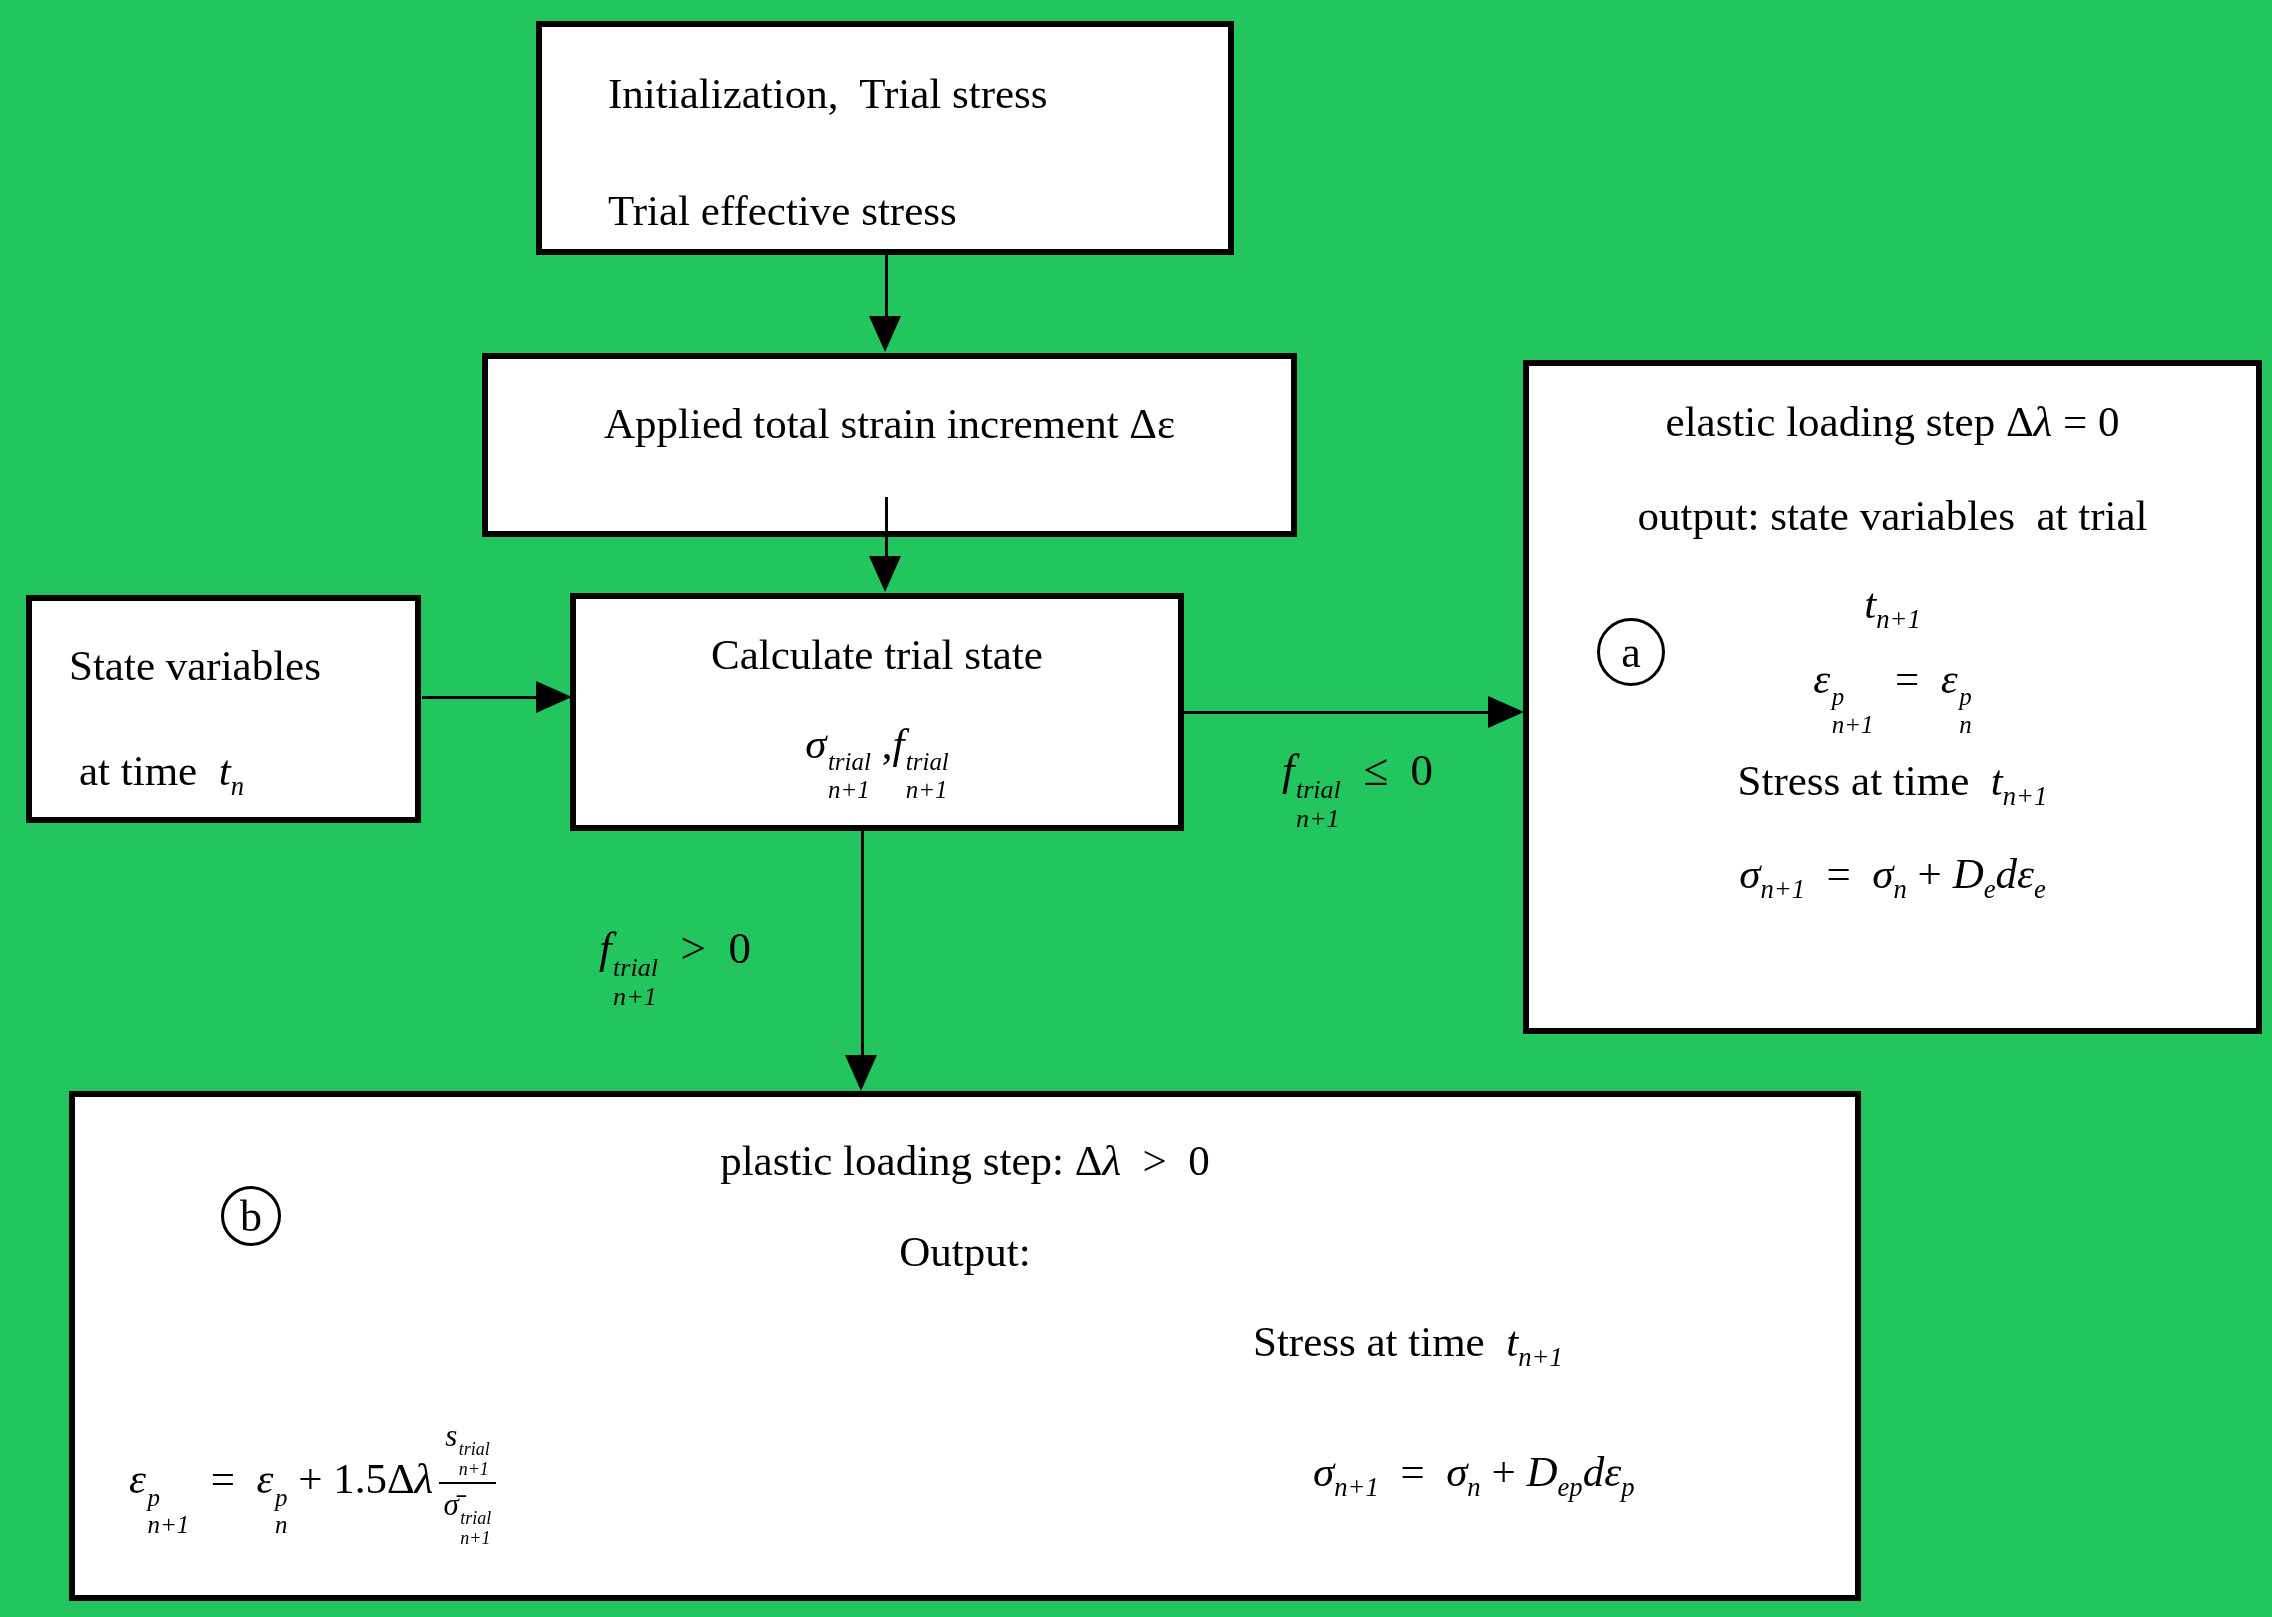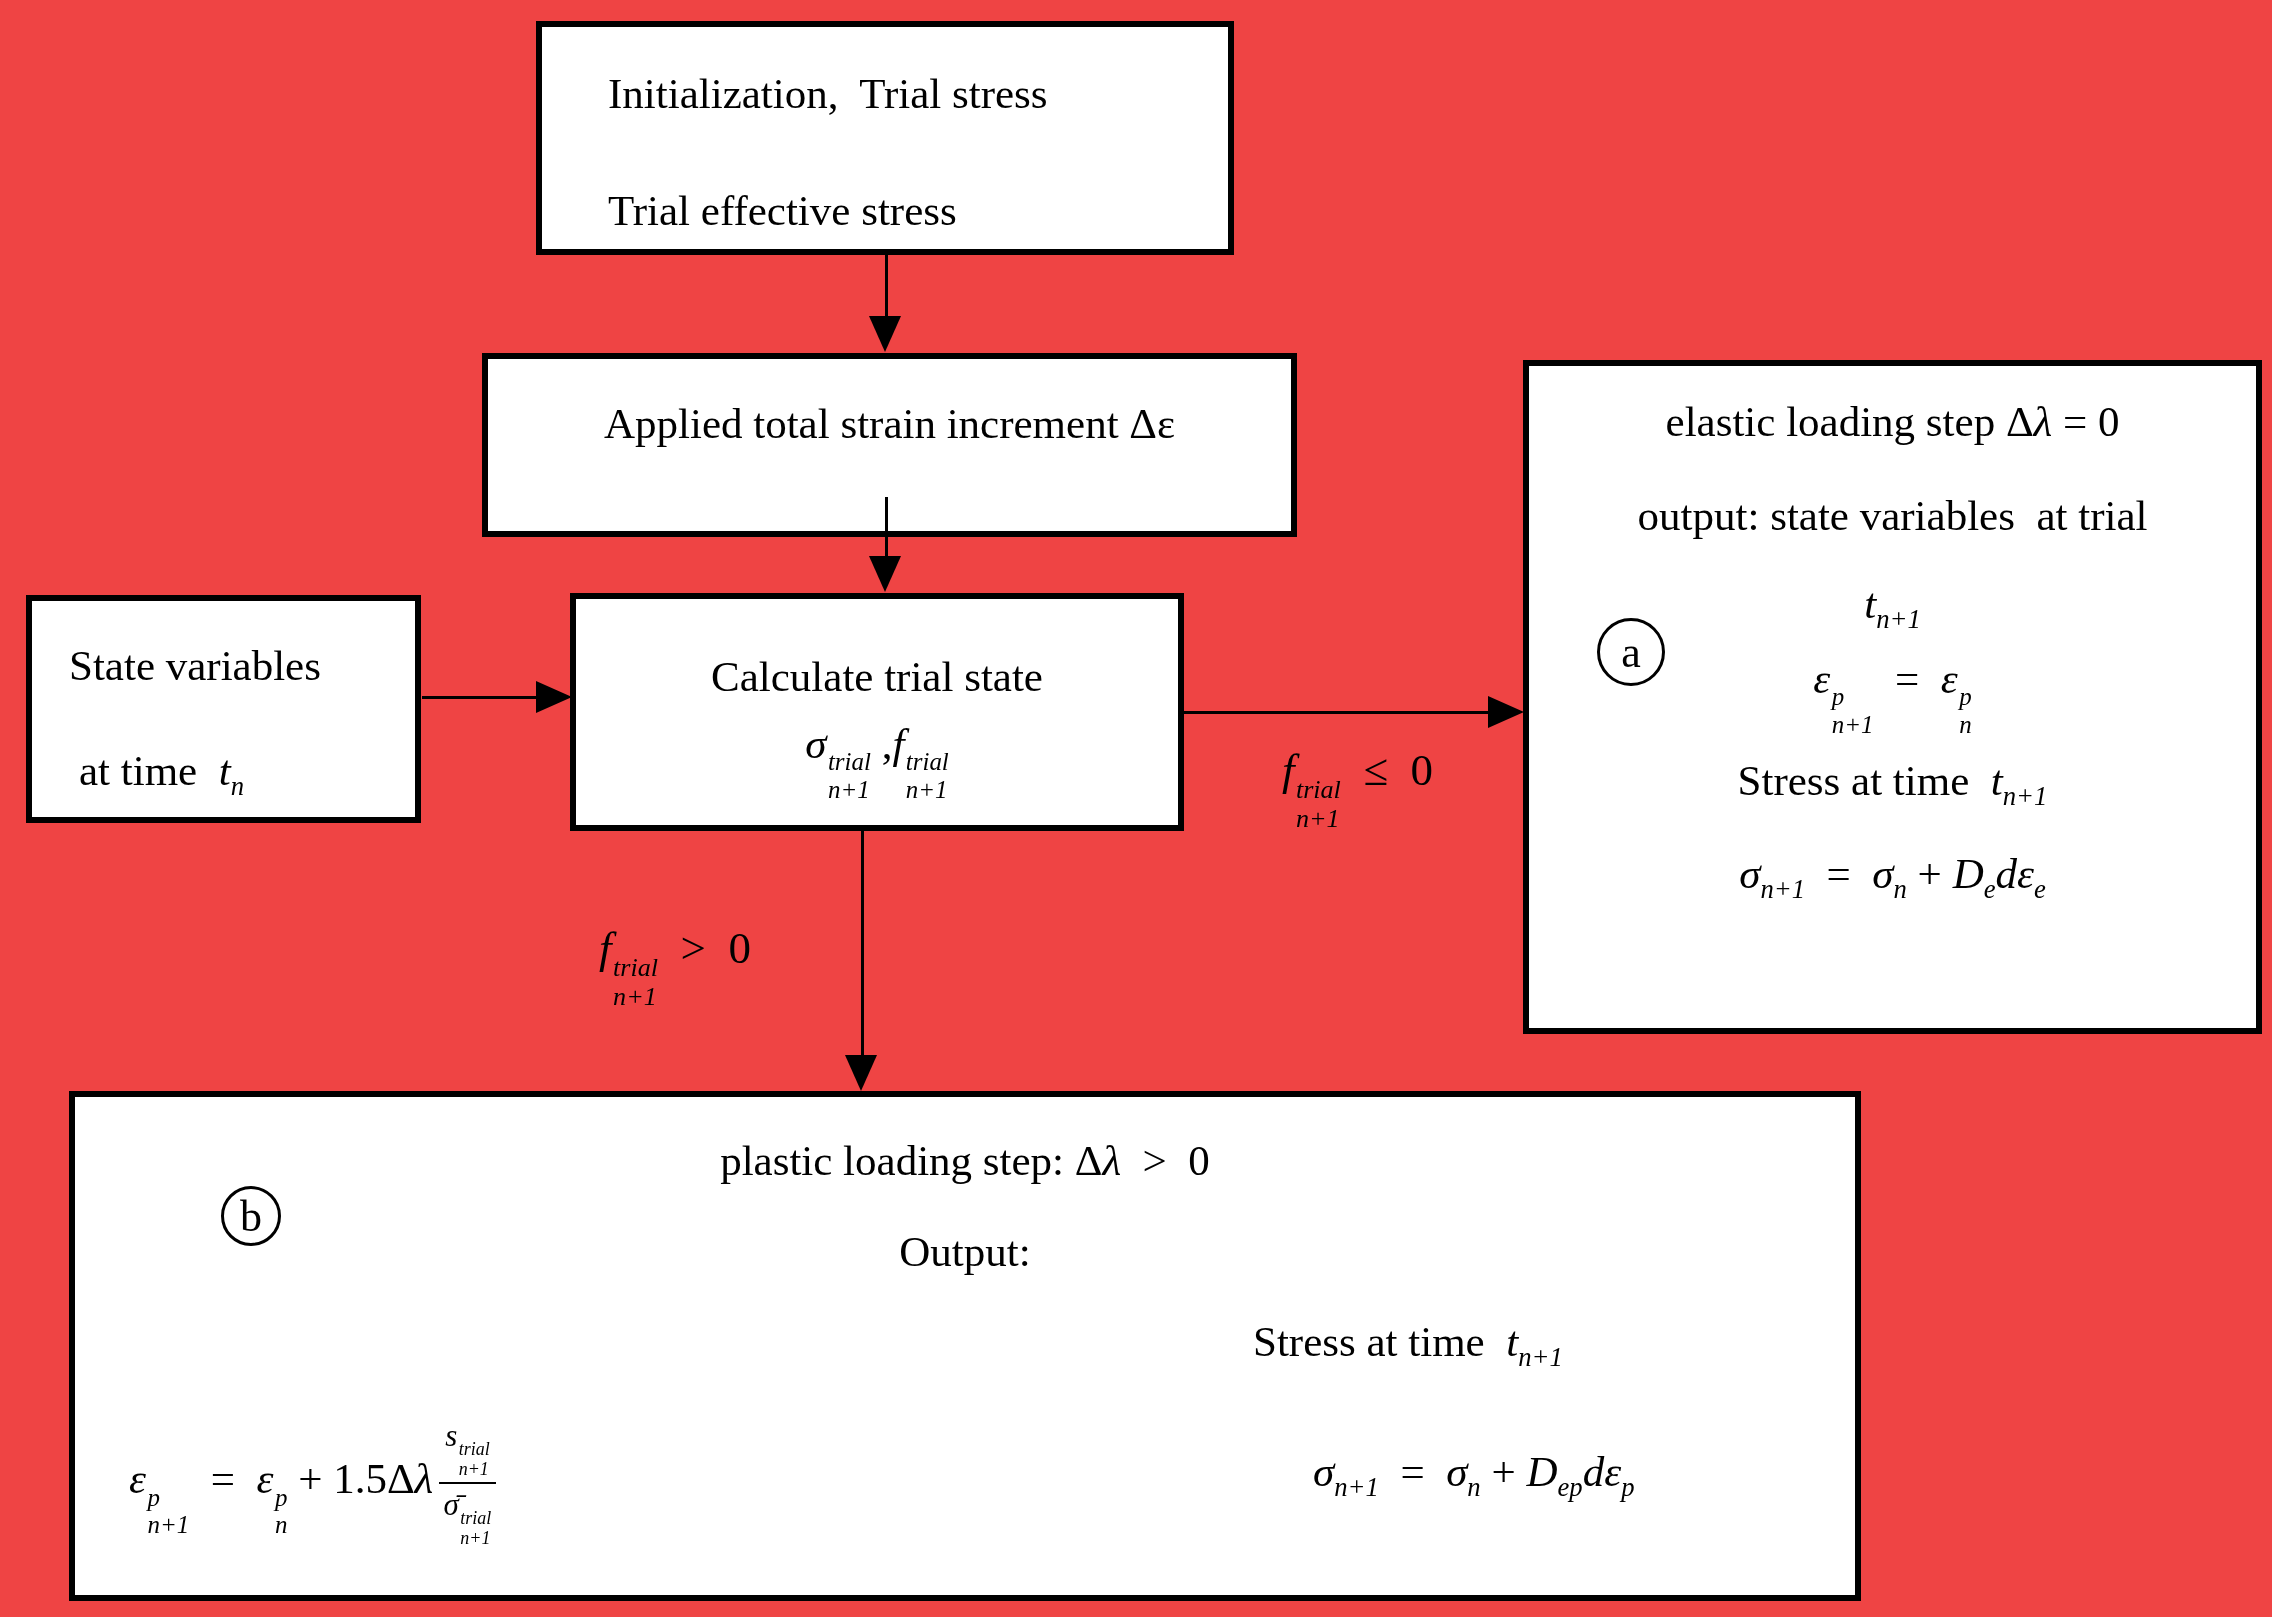--- a/index.html
+++ b/index.html
@@ -1,20 +1,20 @@
 <!DOCTYPE html>
 <html style="font-size:12px"><head>
 <meta charset="utf-8">
 <style>
   * { margin:0; padding:0; box-sizing:border-box; }
   html,body { background:#ffffff; }
   #canvas {
     position:relative;
     width:2273px; height:1618px;
-    background:#ef4444;
+    background:#22c55e;
     color:#000;
     font-family:"Liberation Serif","DejaVu Serif",serif;
     overflow:hidden;
   }
   .box { position:absolute; border:6.8px solid #000; background:#fff; }
   .mline {
     position:absolute;
     white-space:pre;
     font-size:43px;
     line-height:1.2;
@@ -88,21 +88,21 @@
 
   <div class="box" style="left:26px;top:595px;width:395px;height:228px;">
     <div class="mline" style="left:37px;top:39px;">State variables</div>
     <div class="mline" style="left:47px;top:144px;">at time  <span class="mtok"><span class="mbase it">t</span><sub class="it">n</sub></span></div>
   </div>
 
   <div class="hline" style="left:422px;top:696px;width:120px;"></div>
   <div class="head-right" style="left:536px;top:681px;"></div>
 
   <div class="box" style="left:570px;top:593px;width:614px;height:238px;">
-    <div class="mline centered" style="top:52px;">Calculate trial state</div>
+    <div class="mline centered" style="top:30px;">Calculate trial state</div>
     <div class="mline centered" style="top:119px;"><span class="mtok"><span class="mbase it">σ</span><span class="stack">
             <span class="it">trial</span>
             <span class="it">n+1</span>
           </span></span> ,<span class="mtok"><span class="mbase it">f</span><span class="stack">
             <span class="it">trial</span>
             <span class="it">n+1</span>
           </span></span></div>
   </div>
 
   <div class="hline" style="left:1184px;top:711px;width:308px;"></div>

